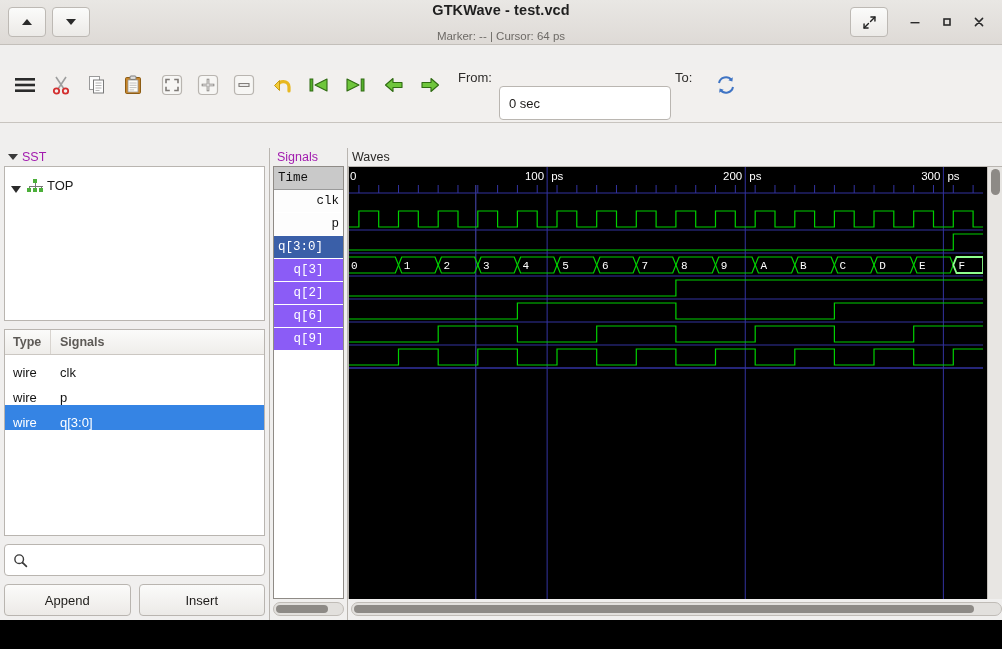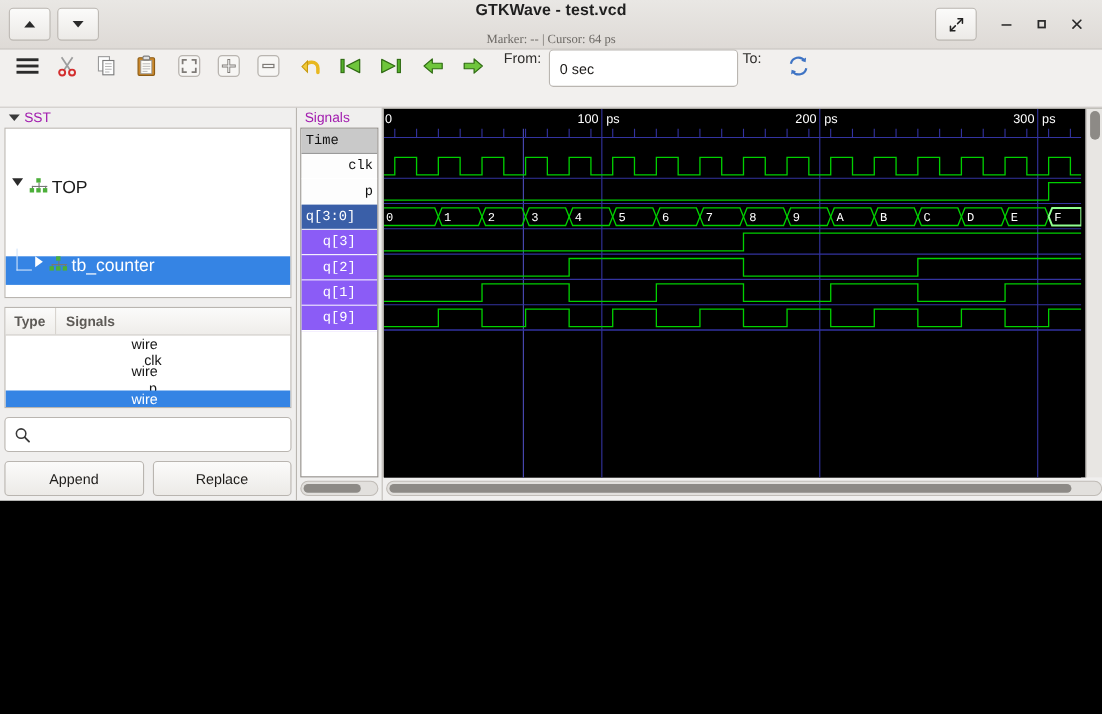--- a/index.html
+++ b/index.html
@@ -3,24 +3,24 @@
 <meta charset="utf-8">
 <style>
   * { box-sizing: border-box; margin: 0; padding: 0; }
   html, body {
     width: 1002px; height: 649px;
     font-family: "Liberation Sans", sans-serif;
     overflow: hidden;
     background: #000;
   }
   #app {
-    width: 1002px; height: 455px;
+    width: 1002px; height: 620px;
     position: relative;
     background: #f0efee;
-    display: flex; flex-direction: column;
+    display: flex; flex-direction: column; gap: 25px;
   }
 
   
   .titlebar {
     height: 45px; min-height: 45px;
     background: linear-gradient(180deg,#e9e7e4 0%,#dedad6 100%);
     border-bottom: 1px solid #c3bfba;
     display: flex; align-items: center;
     padding: 0 8px;
     position: relative;
@@ -35,21 +35,21 @@
   }
   .tri-up { width:0;height:0;border-left:5px solid transparent;border-right:5px solid transparent;border-bottom:6px solid #2a2a2a; }
   .tri-dn { width:0;height:0;border-left:5px solid transparent;border-right:5px solid transparent;border-top:6px solid #2a2a2a; }
 
   .title-center {
     position: absolute; left: 0; right: 0; top: 0; bottom: 0;
     display: flex; flex-direction: column; align-items: center; justify-content: center;
     pointer-events: none;
   }
   .title-main { font-size: 14.5px; font-weight: bold; color: #1f1f1f; letter-spacing: .1px; }
-  .title-sub  { font-size: 11.5px; color: #6d6a66; margin-top: 12px; font-family: Liberation Serif, serif; }
+  .title-sub  { font-size: 11.5px; color: #6d6a66; margin-top: 12px; }
 
   .win-ctrls {
     position: absolute; right: 8px; top: 0; bottom: 0;
     display: flex; align-items: center; gap: 2px;
   }
   .wc {
     width: 30px; height: 30px; display: flex; align-items: center; justify-content: center;
     cursor: pointer; border-radius: 4px; color:#2a2a2a;
   }
   .wc.boxed {
@@ -70,21 +70,21 @@
     cursor: pointer; border-radius: 3px;
   }
   .tool.wide { margin-right: 9px; }
 
   .fld-label { font-size: 13px; color: #2e2c2a; margin: 0 7px 0 4px; }
   .txtfield {
     height: 34px; border: 1px solid #bab6b1; border-radius: 4px;
     background: #fff; display: flex; align-items: center;
     padding: 0 9px; font-size: 13px; color: #1c1a18;
   }
-  #from-field { width: 172px; }
+  #from-field { width: 172px; margin-top: 16px; }
   #to-field   { width: 160px; }
 
   
   .body { flex: 1; display: flex; min-height: 0; }
 
   
   .leftpane {
     width: 270px; min-width: 270px;
     background: #f0efee;
     border-right: 1px solid #b9b5b0;
@@ -93,24 +93,23 @@
   }
   .pane-hdr { display: flex; align-items: center; height: 18px; padding-left: 4px; }
   .pane-hdr .caret { width:0;height:0;border-left:5px solid transparent;border-right:5px solid transparent;border-top:6px solid #3a3a3a; margin-right:4px; }
   .pane-hdr .lbl { font-size: 12.5px; color: #a21caf; }
 
   .sst-box {
     height: 155px; background: #fff; border: 1px solid #b9b5b0;
     overflow: hidden; position: relative;
   }
   .tree-row {
-    height: 26px; display: flex; align-items: flex-start;
-    font-size: 16px; color: #1a1a1a; padding-left: 6px; cursor: pointer;
+    height: 26px; display: flex; align-items: flex-end;
+    font-size: 13px; color: #1a1a1a; padding-left: 6px; cursor: pointer;
     white-space: nowrap;
-    margin-top: 45px;
   }
   .tree-row.sel { background: #3584e4; color: #fff; }
   .tw-caret-open { width:0;height:0;border-left:5px solid transparent;border-right:5px solid transparent;border-top:7px solid #2b2b2b; margin-right:6px; }
   .tree-row.sel .tw-caret-closed { border-left-color: #fff; }
   .tw-caret-closed { width:0;height:0;border-top:5px solid transparent;border-bottom:5px solid transparent;border-left:7px solid #2b2b2b; margin-right:6px; }
   .elbow { width: 14px; height: 20px; border-left: 1px solid #9aa; border-bottom: 1px solid #9aa; margin: -7px 3px 0 4px; }
   .tree-row.sel .elbow { border-color: #cfe3fb; }
   .hier-ico { width: 16px; height: 14px; margin-right: 4px; position: relative; flex: 0 0 16px; }
   .hier-ico i { position: absolute; background: #4caf3a; display: block; }
   .hier-ico .top  { width:4px;height:4px; left:6px; top:0; }
@@ -129,22 +128,22 @@
   }
   .sig-head {
     display: flex; height: 25px; min-height: 25px;
     background: linear-gradient(180deg,#fbfbfa 0%,#efedea 100%);
     border-bottom: 1px solid #cbc7c2; align-items: center;
     font-size: 12.5px; color: #5d5a56; font-weight: bold;
   }
   .sig-head .c1 { width: 46px; padding-left: 8px; border-right: 1px solid #d8d4cf; height:100%; display:flex; align-items:center;}
   .sig-head .c2 { padding-left: 9px; }
   .sig-row {
-    display: flex; height: 25px; min-height: 25px; align-items: center;
-    font-size: 13px; color: #141414; cursor: pointer; flex-direction: column;
+    display: flex; height: 25px; min-height: 25px; align-items: flex-end;
+    font-size: 13px; color: #141414; cursor: pointer;
   }
   .sig-row.sel { background: #3584e4; color: #fff; }
   .sig-row .c1 { width: 46px; padding-left: 8px; }
   .sig-row .c2 { padding-left: 9px; }
 
   .search-wrap { margin-top: 8px; }
   .search-box {
     height: 32px; background: #fff; border: 1px solid #b9b5b0; border-radius: 4px;
     display: flex; align-items: center; padding: 0 8px;
   }
@@ -371,35 +370,20 @@
               <i class="l1"></i>
               <i class="l3"></i>
               <i class="vbar"></i>
             <i class="top"></i>
               <i class="b1"></i>
               <i class="b2"></i>
               <i class="b3"></i>
           </span>
           <span>TOP</span>
         </div>
-        <div class="tree-row sel">
-          <div class="elbow"></div>
-          <div class="tw-caret-closed"></div>
-          <span class="hier-ico">
-            <i class="hbar"></i>
-              <i class="l1"></i>
-              <i class="l3"></i>
-              <i class="vbar"></i>
-            <i class="top"></i>
-              <i class="b1"></i>
-              <i class="b2"></i>
-              <i class="b3"></i>
-          </span>
-          <span>tb_counter</span>
-        </div>
       </div>
 
       <div class="sig-box">
         <div class="sig-head">
           <div class="c1">Type</div>
           <div class="c2">Signals</div>
         </div>
         <div class="sig-row">
           <div class="c1">wire</div>
           <div class="c2">clk</div>
@@ -417,21 +401,21 @@
       <div class="search-wrap">
         <div class="search-box">
           <svg width="15" height="15" viewBox="0 0 16 16">
             <circle cx="6.6" cy="6.6" r="4.6" fill="none" stroke="#3a3a3a" stroke-width="1.5"></circle>
             <path d="M10.2 10.2 L14.3 14.3" stroke="#3a3a3a" stroke-width="1.8" stroke-linecap="round"></path>
           </svg>
           <input type="text" placeholder="" style="">
         </div>
         <div class="btnrow">
           <button class="act-btn">Append</button>
-          <button class="act-btn">Replace</button>
+          <button class="act-btn">Insert</button>
         </div>
       </div>
     </div>
 
     <div class="namepane">
       <div class="pane-hdr">
         <div class="lbl">Signals</div>
       </div>
       <div class="namelist">
         <div class="nrow time">
@@ -446,32 +430,35 @@
         <div class="nrow selbus">
             <span>q[3:0]</span>
           </div>
         <div class="nrow teal">
             <span>q[3]</span>
           </div>
         <div class="nrow teal">
             <span>q[2]</span>
           </div>
         <div class="nrow teal">
-            <span>q[1]</span>
+            <span>q[6]</span>
           </div>
         <div class="nrow teal">
             <span>q[9]</span>
           </div>
       </div>
       <div class="name-sb">
         <div class="thumb"></div>
       </div>
     </div>
 
     <div class="wavepane">
+      <div class="wave-hdr">
+        <span>Waves</span>
+      </div>
       <div class="wave-frame">
         <div class="wave-canvas-wrap">
           <svg class="waves" id="wavesvg" width="634" height="512" viewBox="0 0 634 512">
               <rect x="0" y="0" width="634" height="512" fill="#000000"></rect>
               <text x="1" y="13" class="rtxt" text-anchor="start">0</text>
               <text x="195.125" y="13" class="rtxt" text-anchor="end">100</text>
               <text x="202.125" y="13" class="rtxt" text-anchor="start">ps</text>
               <text x="393.25" y="13" class="rtxt" text-anchor="end">200</text>
               <text x="400.25" y="13" class="rtxt" text-anchor="start">ps</text>
               <text x="591.375" y="13" class="rtxt" text-anchor="end">300</text>

